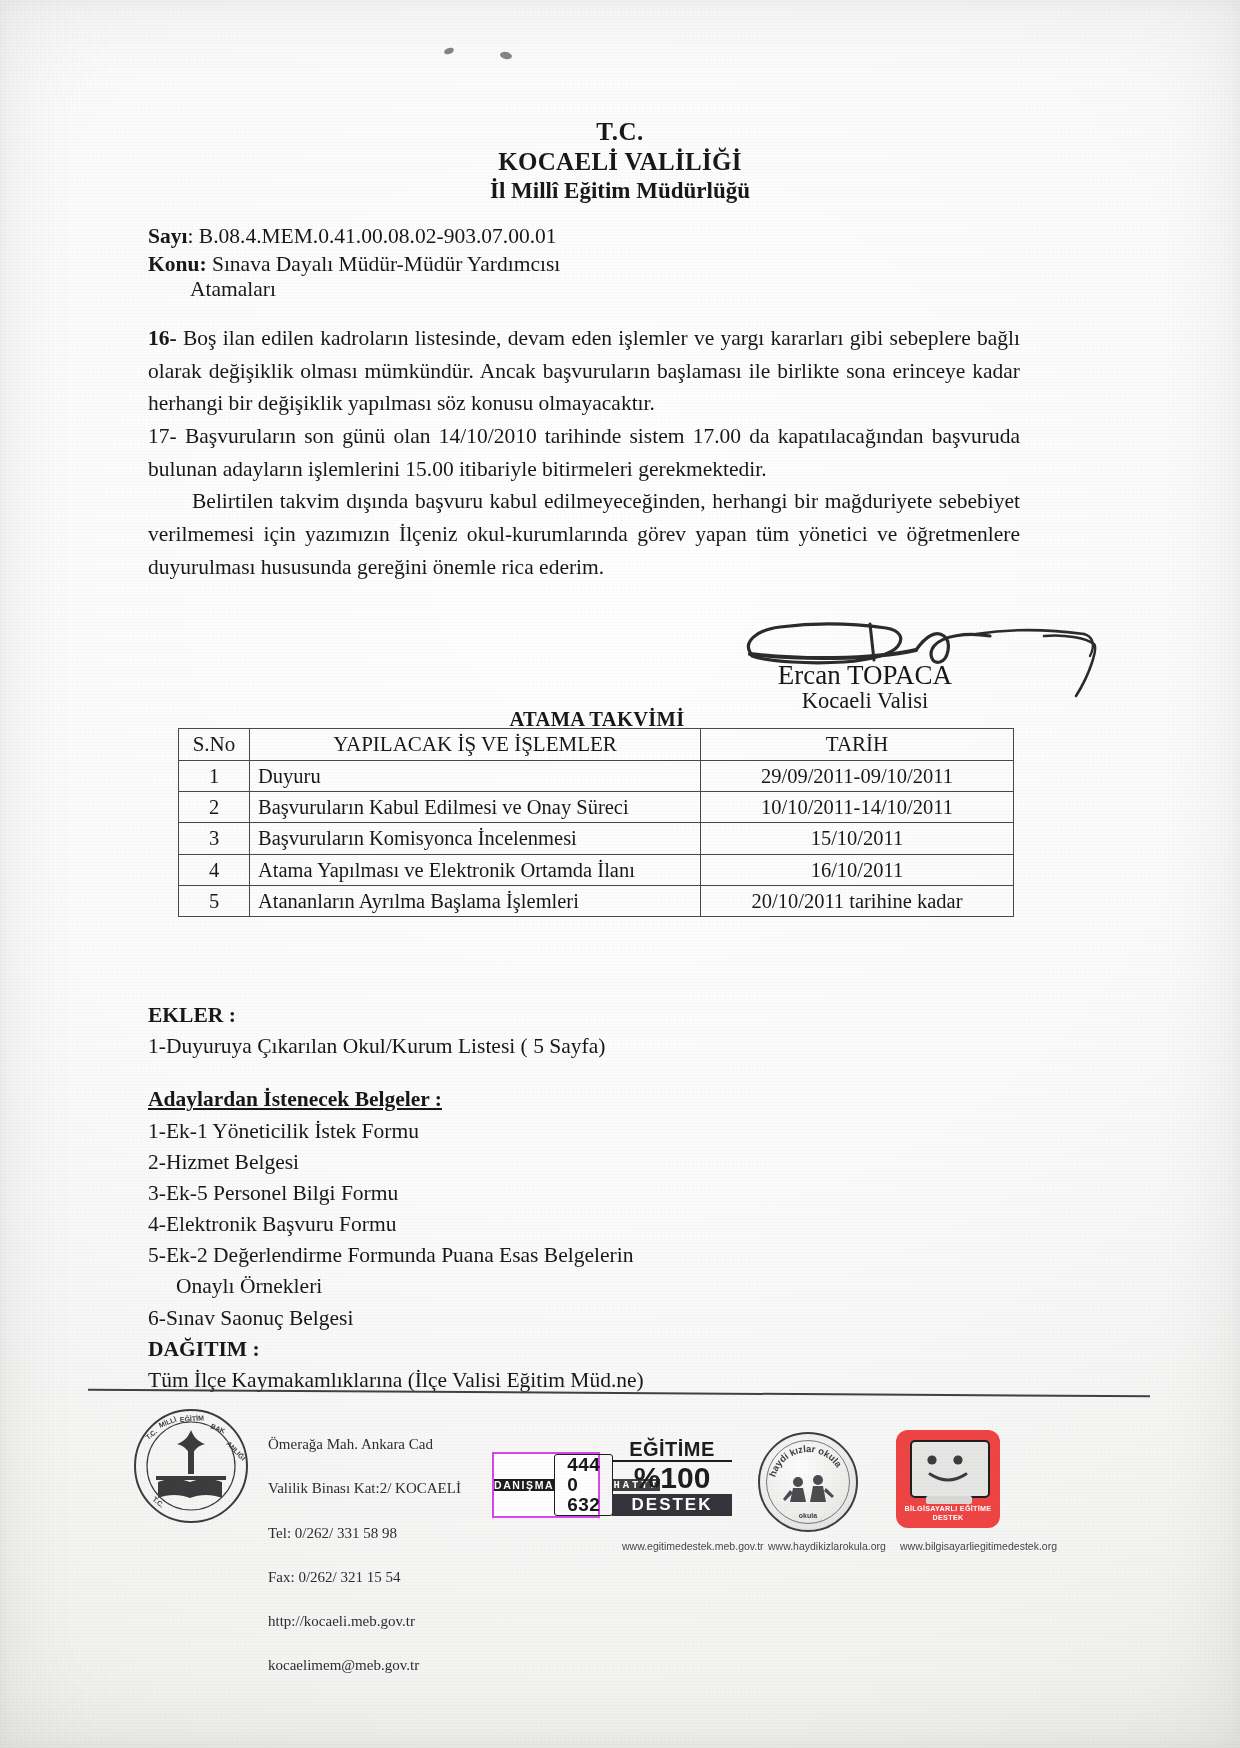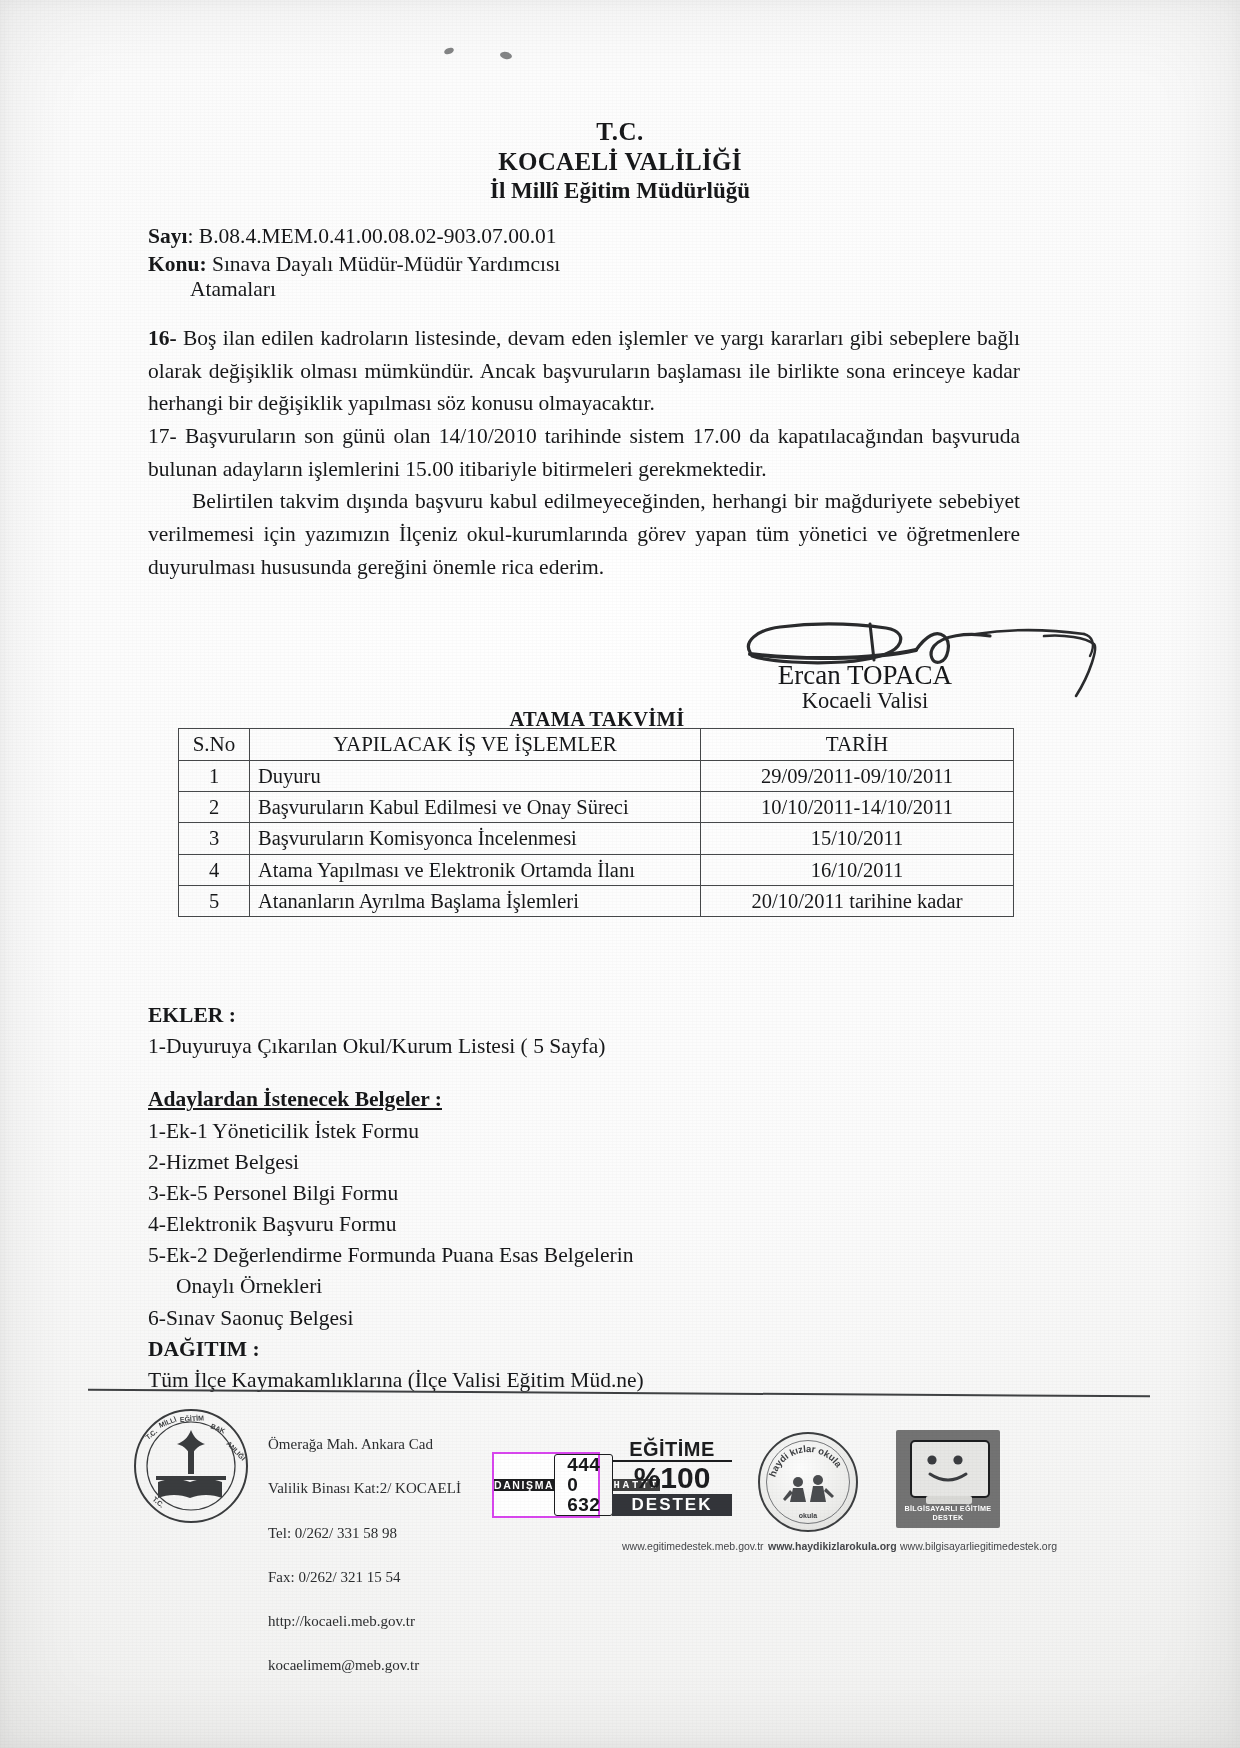--- a/index.html
+++ b/index.html
@@ -115,32 +115,32 @@
     text-align:center;background:#33353a;color:#fff;line-height:22px;}
 
   
   .hko{position:absolute;left:758px;top:1432px;width:96px;height:96px;border-radius:50%;
     background:radial-gradient(circle at 42% 36%, #fdfdfd 0%, #ececea 60%, #d9d9d6 100%);
     border:2px solid #3c3e40;overflow:hidden;}
   .hko .ring{position:absolute;inset:6px;border-radius:50%;border:1px solid #75777a;}
 
   
   .bed{position:absolute;left:896px;top:1430px;width:104px;height:98px;
-    background:#737373;border-radius:2px;overflow:hidden;}
+    background:#ef4444;border-radius:12px;overflow:hidden;}
   .bed .screen{position:absolute;left:14px;top:10px;width:76px;height:54px;
     background:#e6e6e4;border-radius:5px;border:2px solid #1d1e20;}
   .bed .cap{position:absolute;left:0;right:0;bottom:6px;text-align:center;
     font-family:"Liberation Sans", sans-serif;font-size:7.2px;font-weight:bold;
     color:#fff;letter-spacing:.3px;line-height:9px;}
 
   .foot-urls{position:absolute;top:1540px;left:16px;right:0;height:18px;}
   .foot-urls span{position:absolute;font-family:"Liberation Sans", sans-serif;
     font-size:10.5px;color:#44464a;white-space:nowrap;}
   .u1{left:606px;}
-  .u2{left:752px;font-weight:bold;}
+  .u2{left:752px;}
   .u3{left:884px;}
 </style>
 </head>
 <body>
 
 <div class="page"></div>
 
 <div class="content">
 
   <div class="artifact" style="left:444px;top:48px;width:10px;height:6px;transform:rotate(-20deg);"></div>

